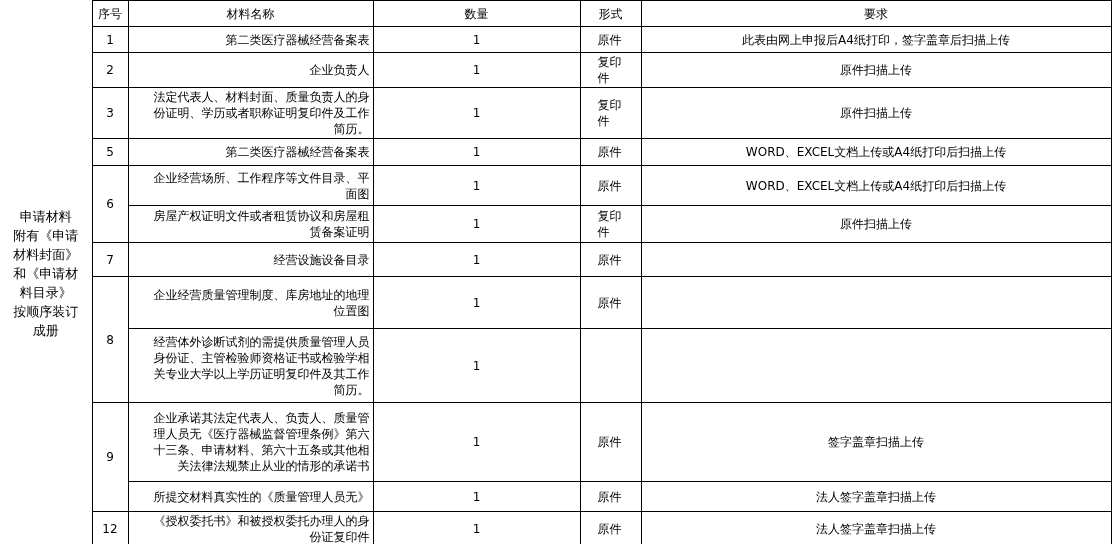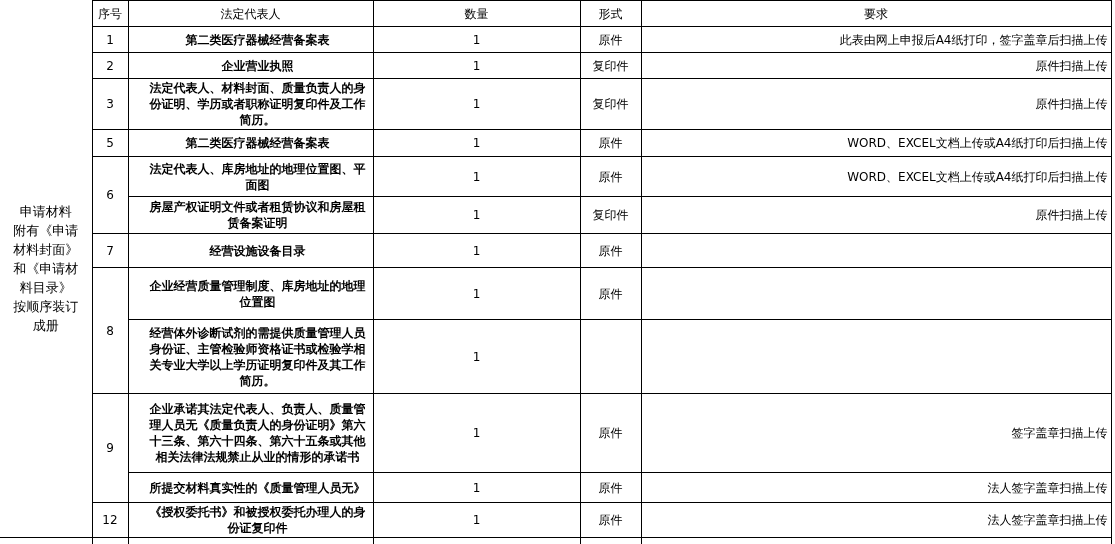--- a/index.html
+++ b/index.html
@@ -23,24 +23,24 @@
   td {
     border: 1px solid #000;
     padding: 1px 3px;
     vertical-align: middle;
     word-break: break-all;
     overflow: hidden;
     line-height: 16px;
   }
   td.hdr { text-align: center; }
   td.c-idx { text-align: center; }
-  td.c-name { text-align: center; padding-left: 17px; font-weight: bold; }
+  td.c-name { text-align: right; padding-left: 17px; }
   td.c-qty { text-align: center; }
-  td.c-form { text-align: center; padding: 1px 8px; }
-  td.c-req { text-align: right; }
+  td.c-form { text-align: left; padding: 1px 17px; }
+  td.c-req { text-align: center; }
   td.sidebar-cell {
     border: none;
     border-right: 1px solid #000;
     border-bottom: 1px solid #000;
     text-align: center;
     vertical-align: middle;
     font-size: 13px;
     line-height: 19px;
     white-space: pre-line;
     padding: 0 2px;
@@ -65,56 +65,56 @@
     <tbody>
       <tr style="height:26px">
         <td class="sidebar-cell" rowspan="13">申请材料
 附有《申请
 材料封面》
 和《申请材
 料目录》
 按顺序装订
 成册</td>
         <td class="hdr">序号</td>
-        <td class="hdr">法定代表人</td>
+        <td class="hdr">材料名称</td>
         <td class="hdr">数量</td>
         <td class="hdr">形式</td>
         <td class="hdr">要求</td>
       </tr>
       <tr style="height:26px">
         <td class="c-idx">1</td>
         <td class="c-name">第二类医疗器械经营备案表</td>
         <td class="c-qty">1</td>
         <td class="c-form">原件</td>
         <td class="c-req">此表由网上申报后A4纸打印，签字盖章后扫描上传</td>
       </tr>
       <tr style="height:26px">
         <td class="c-idx">2</td>
-        <td class="c-name">企业营业执照</td>
+        <td class="c-name">企业负责人</td>
         <td class="c-qty">1</td>
         <td class="c-form">复印件</td>
         <td class="c-req">原件扫描上传</td>
       </tr>
       <tr style="height:50px">
         <td class="c-idx">3</td>
         <td class="c-name">法定代表人、材料封面、质量负责人的身份证明、学历或者职称证明复印件及工作简历。</td>
         <td class="c-qty">1</td>
         <td class="c-form">复印件</td>
         <td class="c-req">原件扫描上传</td>
       </tr>
       <tr style="height:27px">
         <td class="c-idx">5</td>
         <td class="c-name">第二类医疗器械经营备案表</td>
         <td class="c-qty">1</td>
         <td class="c-form">原件</td>
         <td class="c-req">WORD、EXCEL文档上传或A4纸打印后扫描上传</td>
       </tr>
       <tr style="height:40px">
         <td class="c-idx" rowspan="2">6</td>
-        <td class="c-name">法定代表人、库房地址的地理位置图、平面图</td>
+        <td class="c-name">企业经营场所、工作程序等文件目录、平面图</td>
         <td class="c-qty">1</td>
         <td class="c-form">原件</td>
         <td class="c-req">WORD、EXCEL文档上传或A4纸打印后扫描上传</td>
       </tr>
       <tr style="height:37px">
         <td class="c-name">房屋产权证明文件或者租赁协议和房屋租赁备案证明</td>
         <td class="c-qty">1</td>
         <td class="c-form">复印件</td>
         <td class="c-req">原件扫描上传</td>
       </tr>
@@ -133,21 +133,21 @@
         <td class="c-req"></td>
       </tr>
       <tr style="height:74px">
         <td class="c-name">经营体外诊断试剂的需提供质量管理人员身份证、主管检验师资格证书或检验学相关专业大学以上学历证明复印件及其工作简历。</td>
         <td class="c-qty">1</td>
         <td class="c-form"></td>
         <td class="c-req"></td>
       </tr>
       <tr style="height:79px">
         <td class="c-idx" rowspan="2">9</td>
-        <td class="c-name">企业承诺其法定代表人、负责人、质量管理人员无《质量负责人的身份证明》第六十三条、第六十四条、第六十五条或其他相关法律法规禁止从业的情形的承诺书</td>
+        <td class="c-name">企业承诺其法定代表人、负责人、质量管理人员无《医疗器械监督管理条例》第六十三条、申请材料、第六十五条或其他相关法律法规禁止从业的情形的承诺书</td>
         <td class="c-qty">1</td>
         <td class="c-form">原件</td>
         <td class="c-req">签字盖章扫描上传</td>
       </tr>
       <tr style="height:30px">
         <td class="c-name">所提交材料真实性的《质量管理人员无》</td>
         <td class="c-qty">1</td>
         <td class="c-form">原件</td>
         <td class="c-req">法人签字盖章扫描上传</td>
       </tr>

